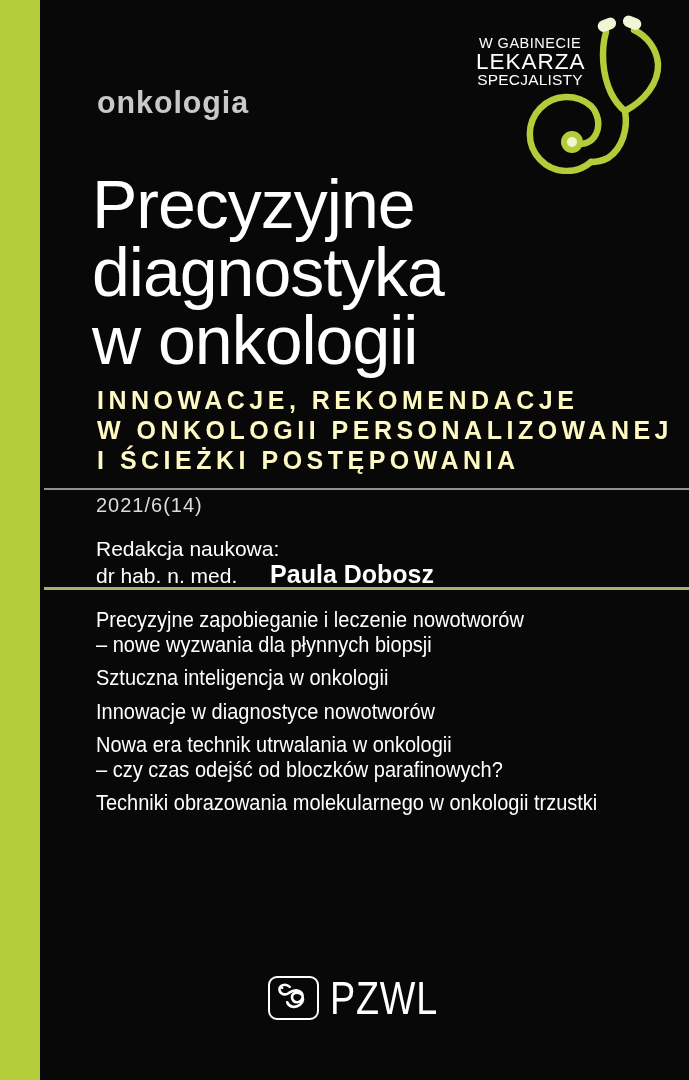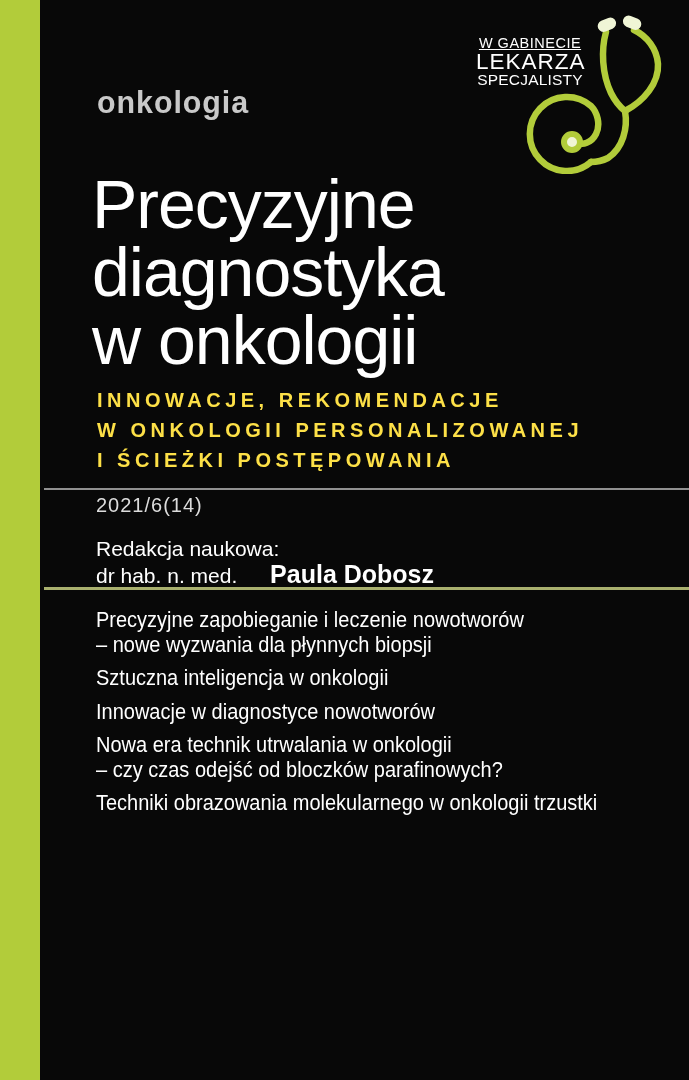--- a/index.html
+++ b/index.html
@@ -13,35 +13,35 @@
   .category {
     position:absolute; left:97px; top:84px;
     font-size:32px; font-weight:600; letter-spacing:1px; color:#c9c9c9;
     transform:scaleX(0.95); transform-origin:left top;
   }
 
   .series {
     position:absolute; left:476px; top:36px; width:108px;
     text-align:center; color:#ffffff; font-weight:400;
   }
-  .series .s1 { font-size:14.5px; line-height:15px; letter-spacing:0.5px;text-decoration:underline; }
+  .series .s1 { font-size:14.5px; line-height:15px; letter-spacing:0.5px; }
   .series .s2 { font-size:22.5px; line-height:21px; letter-spacing:1px; }
   .series .s3 { font-size:15.5px; line-height:16px; letter-spacing:0.2px; }
 
   .steth { position:absolute; left:524px; top:6px; }
 
   .title {
     position:absolute; left:92px; top:170px; margin:0;
     font-size:68px; line-height:68px; font-weight:400; letter-spacing:-1px;
     color:#ffffff;
   }
   .subtitle {
     position:absolute; left:97px; top:385px;
-    font-size:20px; line-height:30px; font-weight:700; letter-spacing:4.5px;
-    color:#fde047;
+    font-size:25px; line-height:30px; font-weight:700; letter-spacing:4.5px;
+    color:#fef9c3;
   }
 
   .divider { position:absolute; left:44px; width:645px; }
   .divider.d1 { top:488px; height:2px; background:#909090; }
   .divider.d2 { top:587px; height:3px; background:#a9b06e; }
 
   .issue {
     position:absolute; left:96px; top:494px;
     font-size:20px; letter-spacing:1px; color:#dcdcdc;
   }
@@ -125,14 +125,23 @@
   <ul class="topics">
       <li>Precyzyjne zapobieganie i leczenie nowotworów
 – nowe wyzwania dla płynnych biopsji</li>
       <li>Sztuczna inteligencja w onkologii</li>
       <li>Innowacje w diagnostyce nowotworów</li>
       <li>Nowa era technik utrwalania w onkologii
 – czy czas odejść od bloczków parafinowych?</li>
       <li>Techniki obrazowania molekularnego w onkologii trzustki</li>
     </ul>
 
+  <div class="publisher">
+    <div class="pub-box">
+      <svg width="38" height="34" viewBox="0 0 44 40" aria-hidden="true">
+        <path d="M 17,7 C 12,2 4,5 5,11 C 6,16 12,17 16,14 C 25,8 33,12 32,19 C 31,26 22,27 20,21 C 18,15 26,11 31,16 C 34,19 33,25 29,28 C 24,32 16,31 14,25" fill="none" stroke="#ffffff" stroke-width="3" stroke-linecap="round"></path>
+        <circle cx="8" cy="8" r="1.6" fill="#ffffff"></circle>
+      </svg>
+    </div>
+    <div class="pub-name">PZWL</div>
+  </div>
 
 </div>
 
 </body></html>

